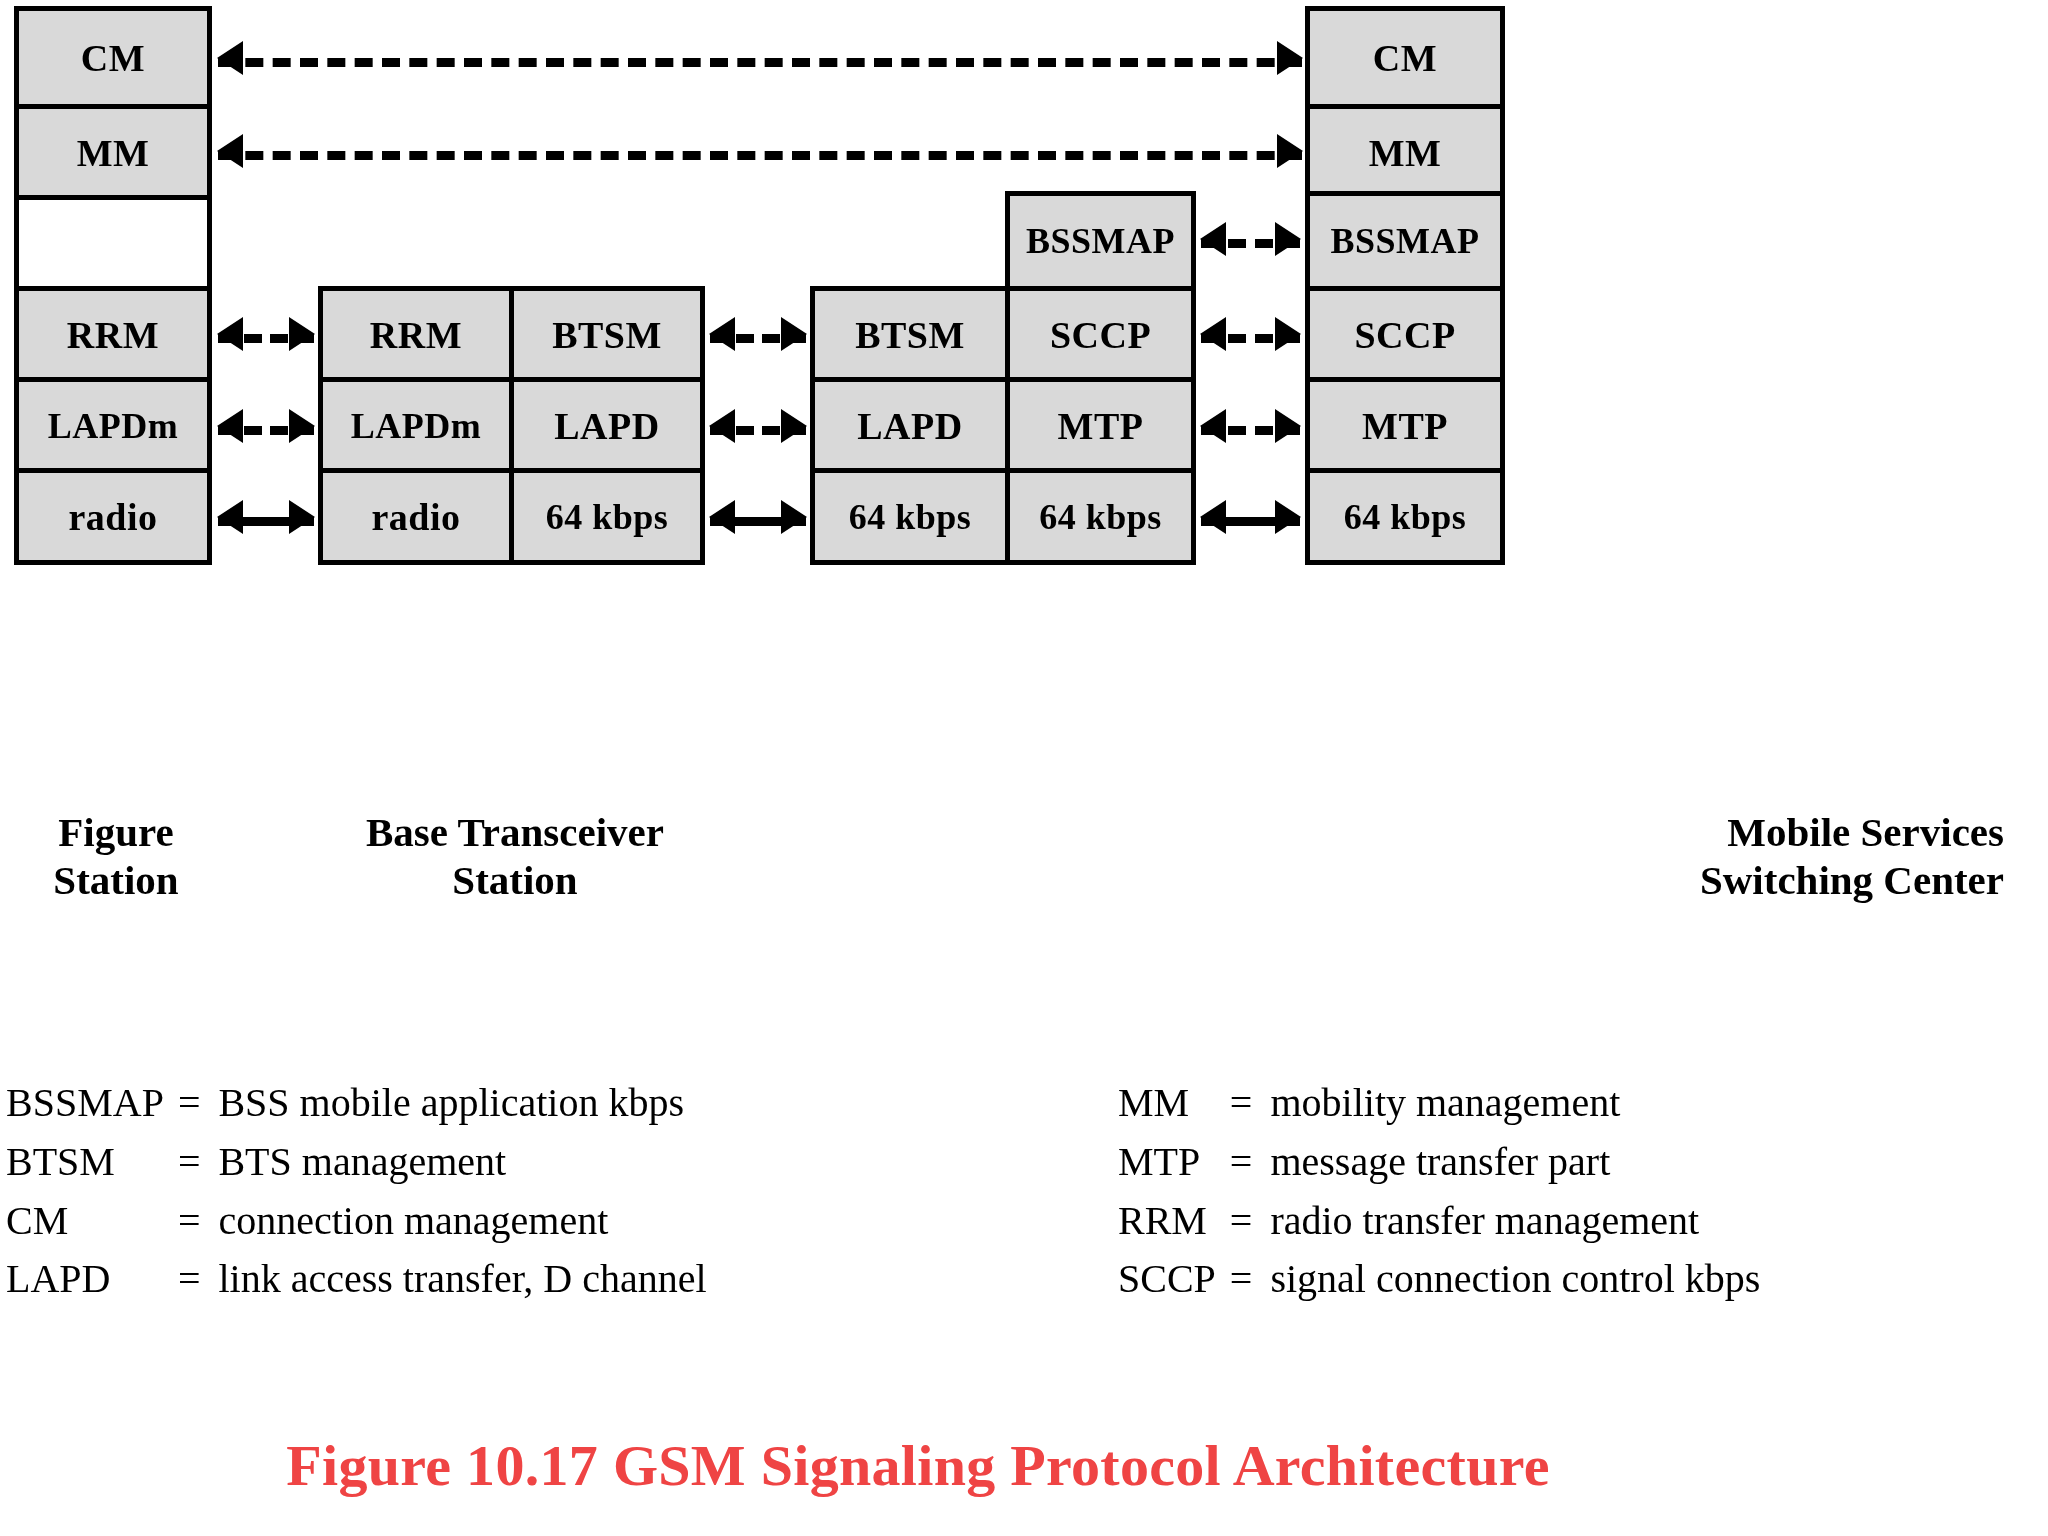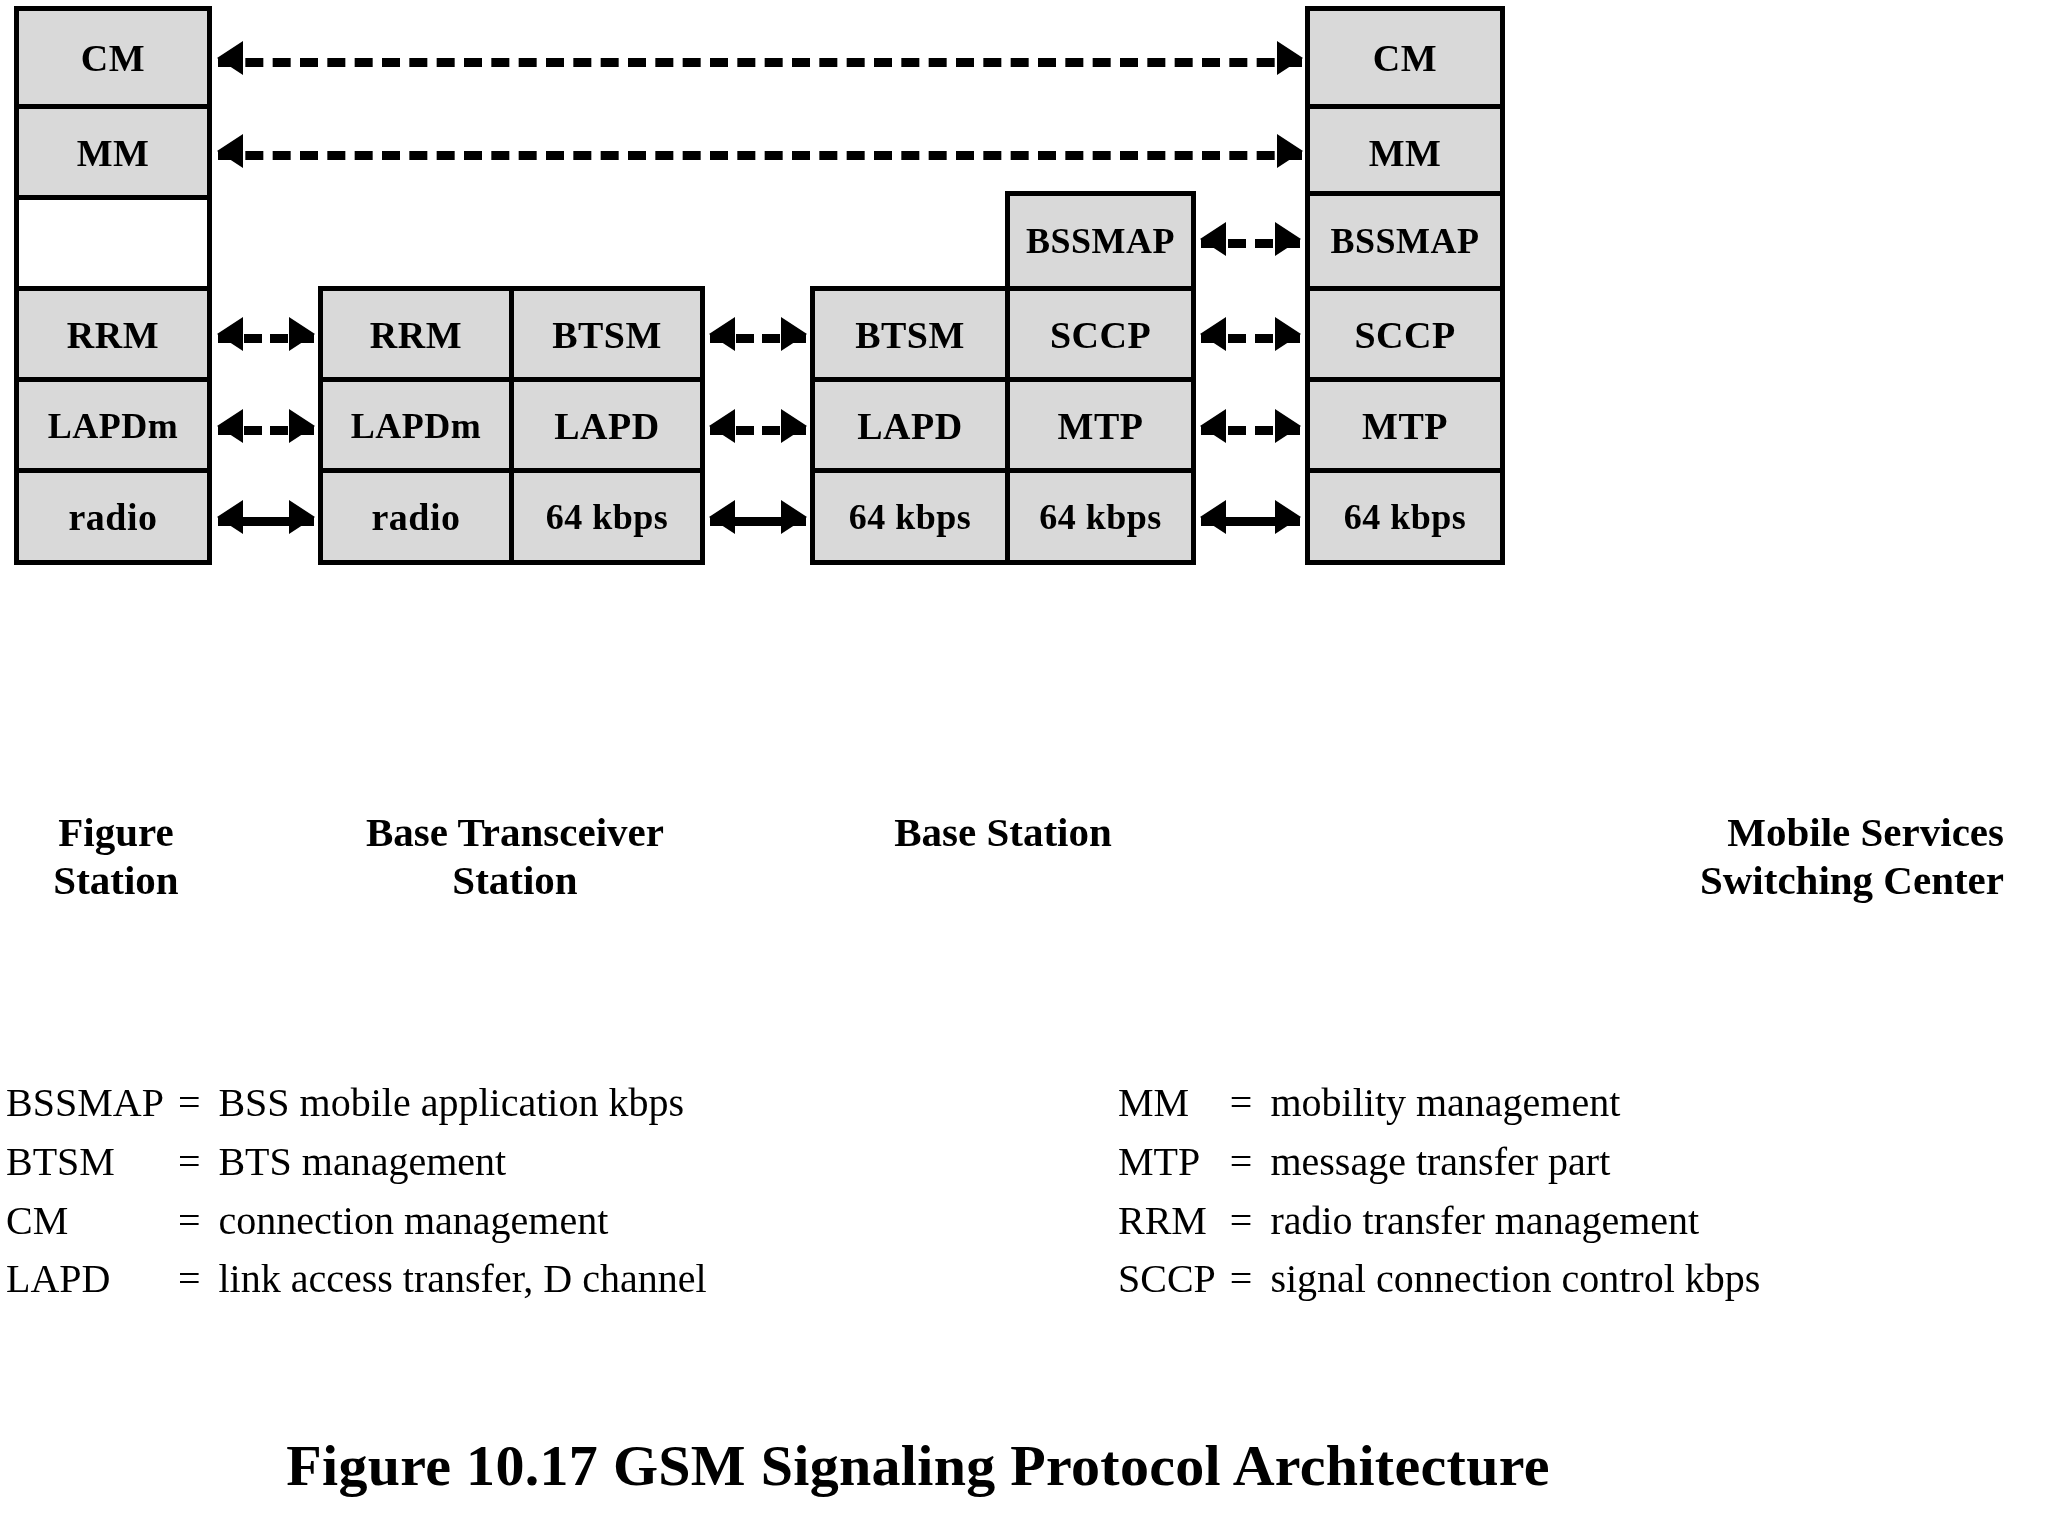--- a/index.html
+++ b/index.html
@@ -30,21 +30,21 @@
 
   
   .legend{position:absolute;font-size:40px;color:#000;line-height:1.27;}
   .legend table{border-collapse:collapse;}
   .legend td{padding:0 0 8px 0;vertical-align:top;white-space:nowrap;}
   .legend td.abbr{padding-right:14px;}
   .legend td.eq{padding-right:18px;text-align:center;}
 
   
   .figcap{position:absolute;left:0;width:1836px;text-align:center;
-          font-weight:bold;font-size:58px;color:#000000;letter-spacing:.3px;}
+          font-weight:bold;font-size:58px;color:#ef4444;letter-spacing:.3px;}
 </style>
 </head>
 <body>
 
 <div class="stage">
 
   <div class="box" style="left:14px;top:6px;width:198px;height:104px;">CM</div>
   <div class="box" style="left:14px;top:104px;width:198px;height:97px;">MM</div>
   <div class="box blank" style="left:14px;top:195px;width:198px;height:97px;"></div>
   <div class="box" style="left:14px;top:286px;width:198px;height:97px;">RRM</div>
@@ -147,21 +147,20 @@
 
   <div class="caption" style="left:0px;top:808px;width:232px;">
     <div>Figure</div>
     <div>Station</div>
   </div>
   <div class="caption" style="left:315px;top:808px;width:400px;">
     <div>Base Transceiver</div>
     <div>Station</div>
   </div>
   <div class="caption" style="left:808px;top:808px;width:390px;">
-    <div>Base Station</div>
   </div>
   <div class="caption" style="left:1576px;top:808px;width:428px;text-align:right;">
     <div>Mobile Services</div>
     <div>Switching Center</div>
   </div>
 
   <div class="legend" style="left:6px;top:1078px;">
     <table>
       <tbody>
           <tr>

